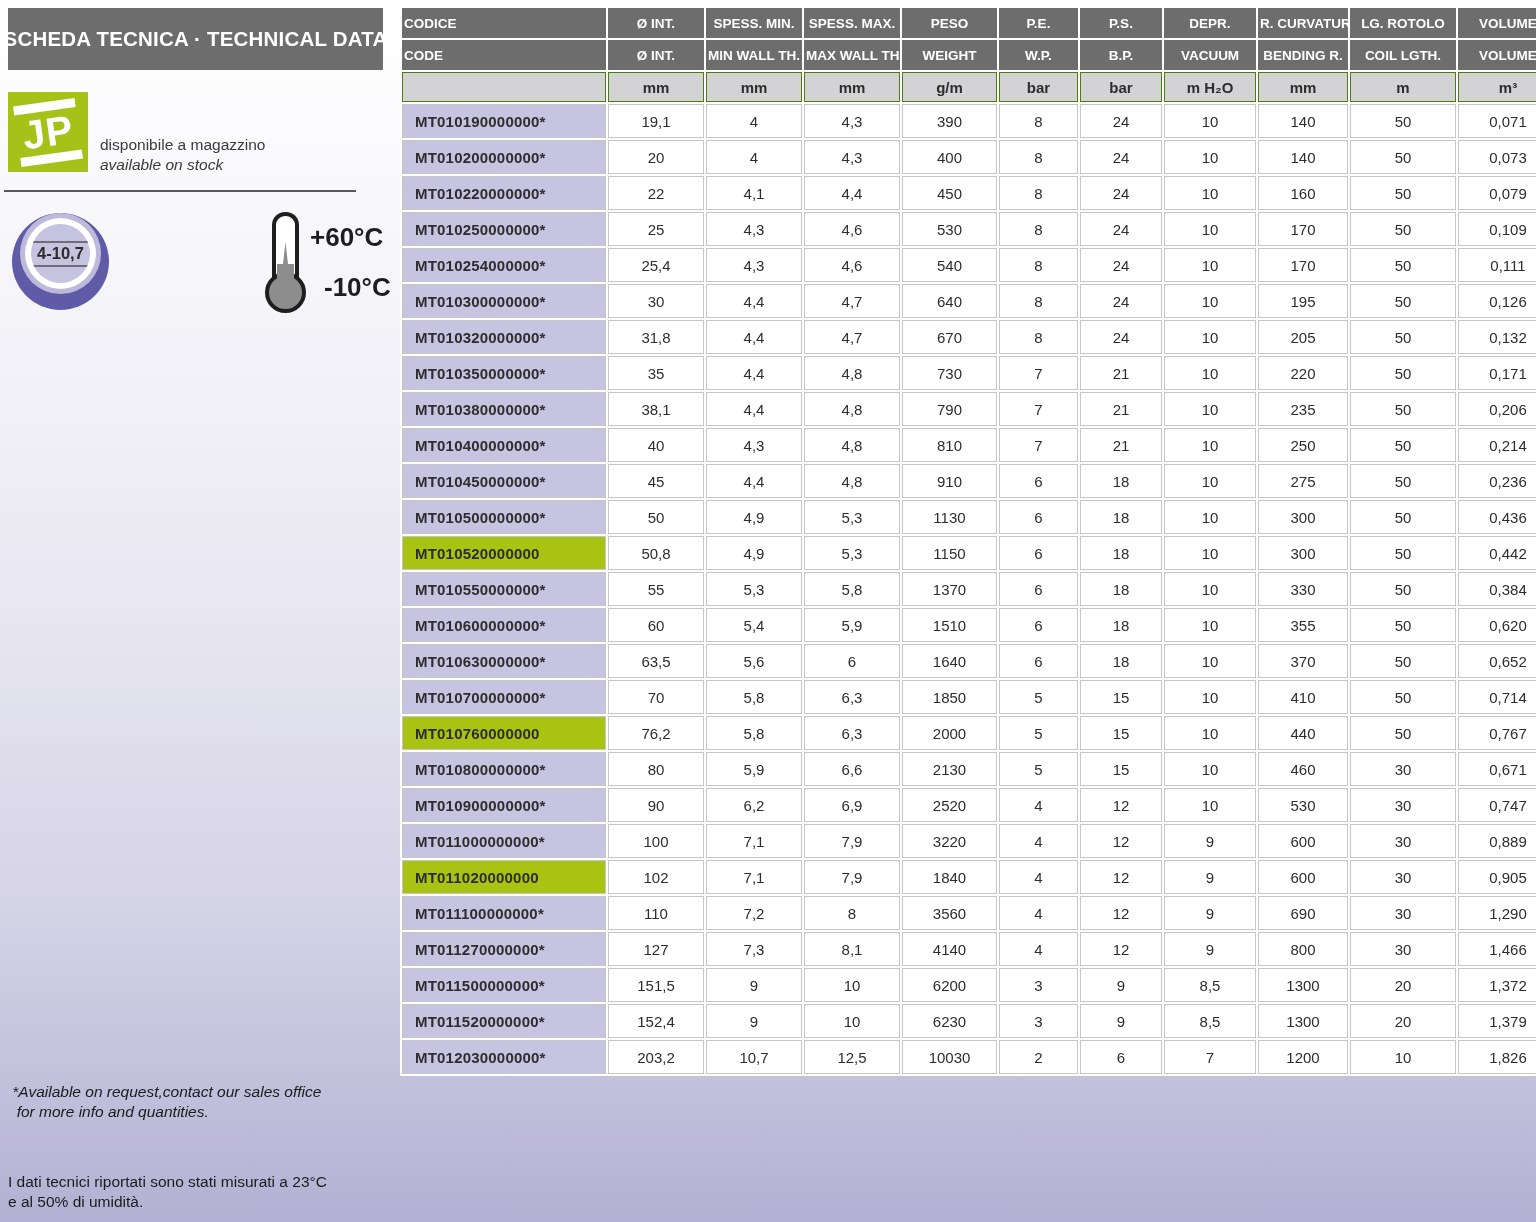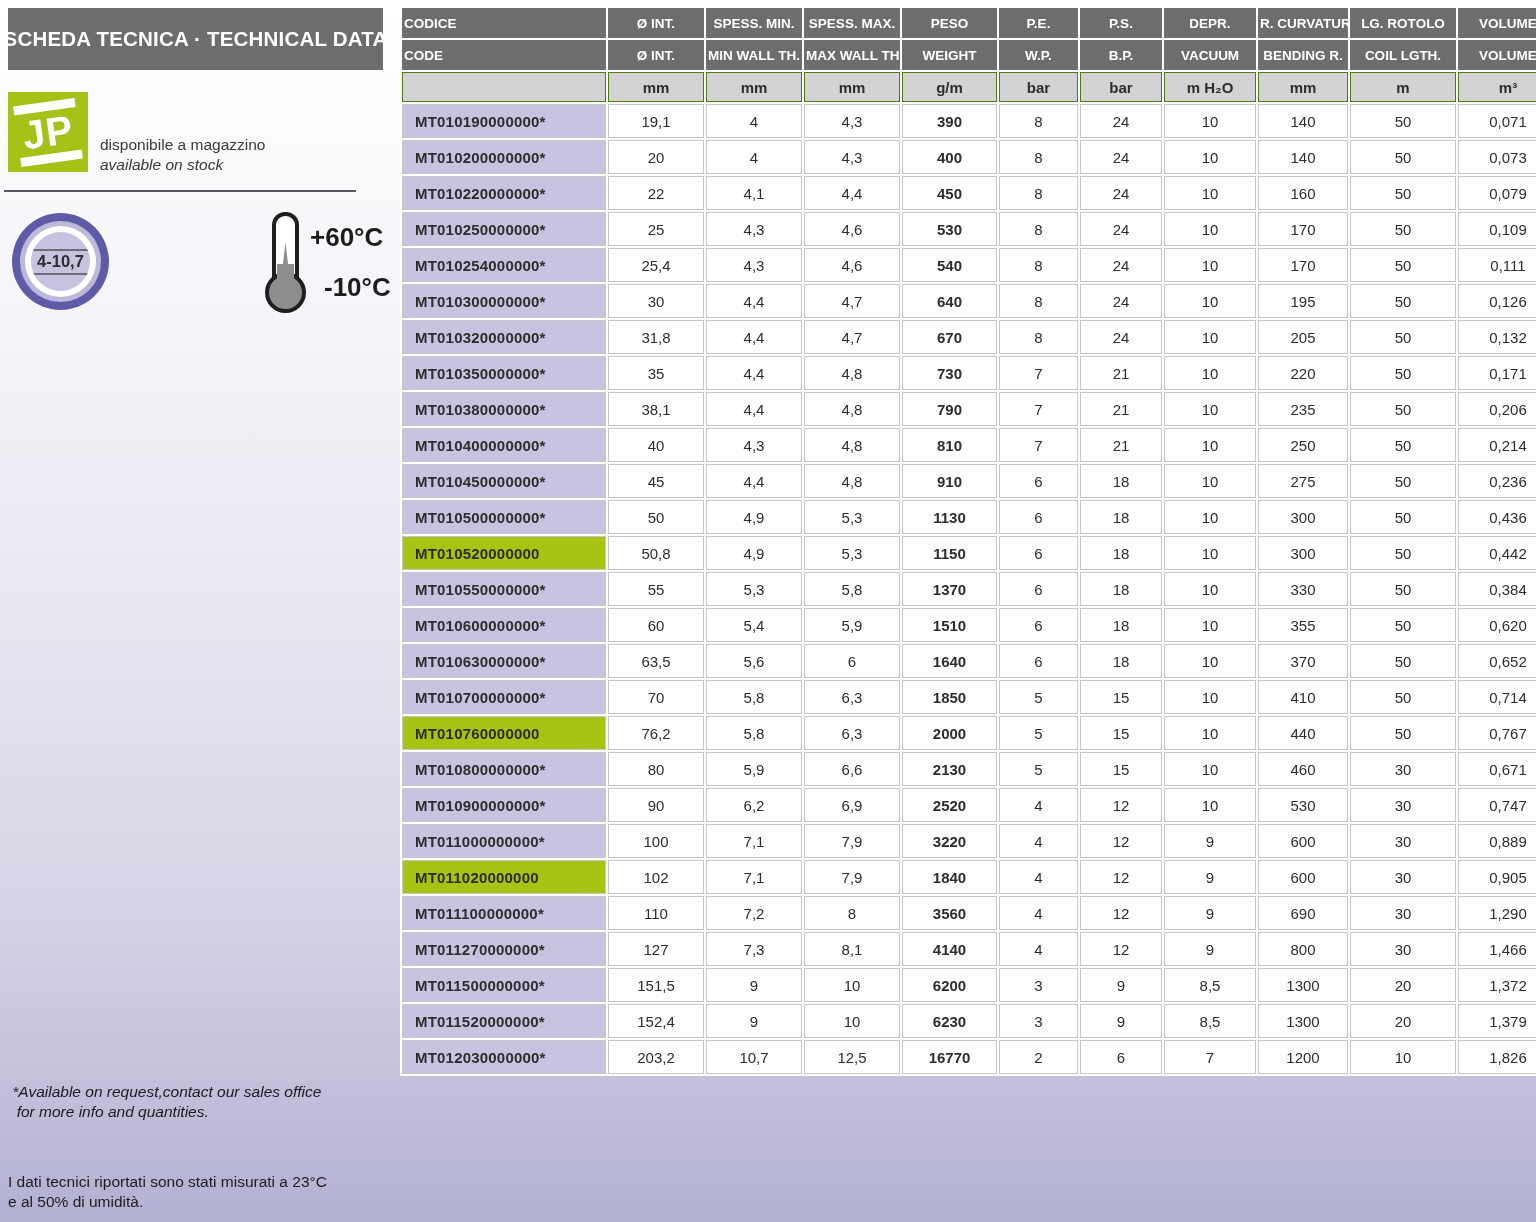--- a/index.html
+++ b/index.html
@@ -20,21 +20,21 @@
     background: #a6c117; overflow: hidden; display: flex; align-items: center; justify-content: center;
   }
   .logo-inner { transform: rotate(-8deg); display: flex; flex-direction: column; align-items: center; }
   .logo-bar { width: 62px; height: 9px; background: #fff; }
   .logo-text { font-weight: bold; font-size: 40px; line-height: 40px; color: #fff; letter-spacing: 1px; padding: 1px 0 2px 0; }
   .stock-note { position: absolute; left: 100px; top: 135px; font-size: 15.5px; color: #3a3a3a; line-height: 1.28; }
   .stock-note .en { font-style: italic; }
   .divider { position: absolute; left: 4px; top: 190px; width: 352px; height: 2px; background: #57565b; }
 
   .ring-icon { position: absolute; left: 12px; top: 213px; width: 97px; height: 97px;
-    border-radius: 50%; background: #5f5ba6; display: flex; align-items: center; justify-content: center; }
+    border-radius: 50%; background: #5f5ba6; display: flex; justify-content: center; }
   .ring2 { width: 81px; height: 81px; border-radius: 50%; background: #bdb9db; display: flex; align-items: center; justify-content: center; }
   .ring3 { width: 71px; height: 71px; border-radius: 50%; background: #fff; display: flex; align-items: center; justify-content: center; }
   .ring4 { width: 59px; height: 59px; border-radius: 50%; background: #c6c3e1; display: flex; align-items: center; justify-content: center; overflow: hidden; }
   .ring-label { width: 100%; text-align: center; font-weight: bold; font-size: 16.5px; color: #2e2d2c;
     border-top: 2px solid #6f6e78; border-bottom: 2px solid #6f6e78; padding: 1px 0 2px 0; }
 
   .thermo { position: absolute; left: 262px; top: 210px; width: 130px; height: 105px; }
   .thermo-tube { position: absolute; left: 10px; top: 2px; width: 27px; height: 76px;
     border: 4px solid #1e1e1e; border-bottom: none; border-radius: 13px 13px 0 0; background: #fff; }
   .thermo-mercury { position: absolute; left: 18px; top: 32px; width: 11px; height: 48px; background: #8e8d8d;
@@ -66,21 +66,21 @@
     height: 30px; text-align: center; border: 1px solid #4d7c0f;
   }
   .data-table tbody td {
     background: #fff; border: 1px solid #c6c6c8; height: 34px;
     text-align: center; font-size: 15px; color: #2e2d2c; padding: 0 2px; white-space: nowrap;
   }
   .data-table tbody td.code {
     background: #c7c4e1; text-align: left; padding-left: 12px; font-weight: bold; letter-spacing: .2px;
   }
   .data-table tbody tr.green td.code { background: #a9c312; }
-  .data-table tbody td.weight { font-weight: bold; }
+  .data-table tbody td.weight { font-weight: normal; }
 </style>
 </head>
 <body>
 
 <div class="page">
 
   <div class="title-bar">SCHEDA TECNICA · TECHNICAL DATA</div>
 
   <div class="logo">
     <div class="logo-inner">
@@ -518,21 +518,21 @@
           <td>8,5</td>
           <td>1300</td>
           <td>20</td>
           <td>1,379</td>
         </tr>
         <tr>
           <td class="code">MT012030000000*</td>
           <td>203,2</td>
           <td>10,7</td>
           <td>12,5</td>
-          <td class="weight">16770</td>
+          <td class="weight">10030</td>
           <td>2</td>
           <td>6</td>
           <td>7</td>
           <td>1200</td>
           <td>10</td>
           <td>1,826</td>
         </tr>
       </tbody>
   </table>
 

